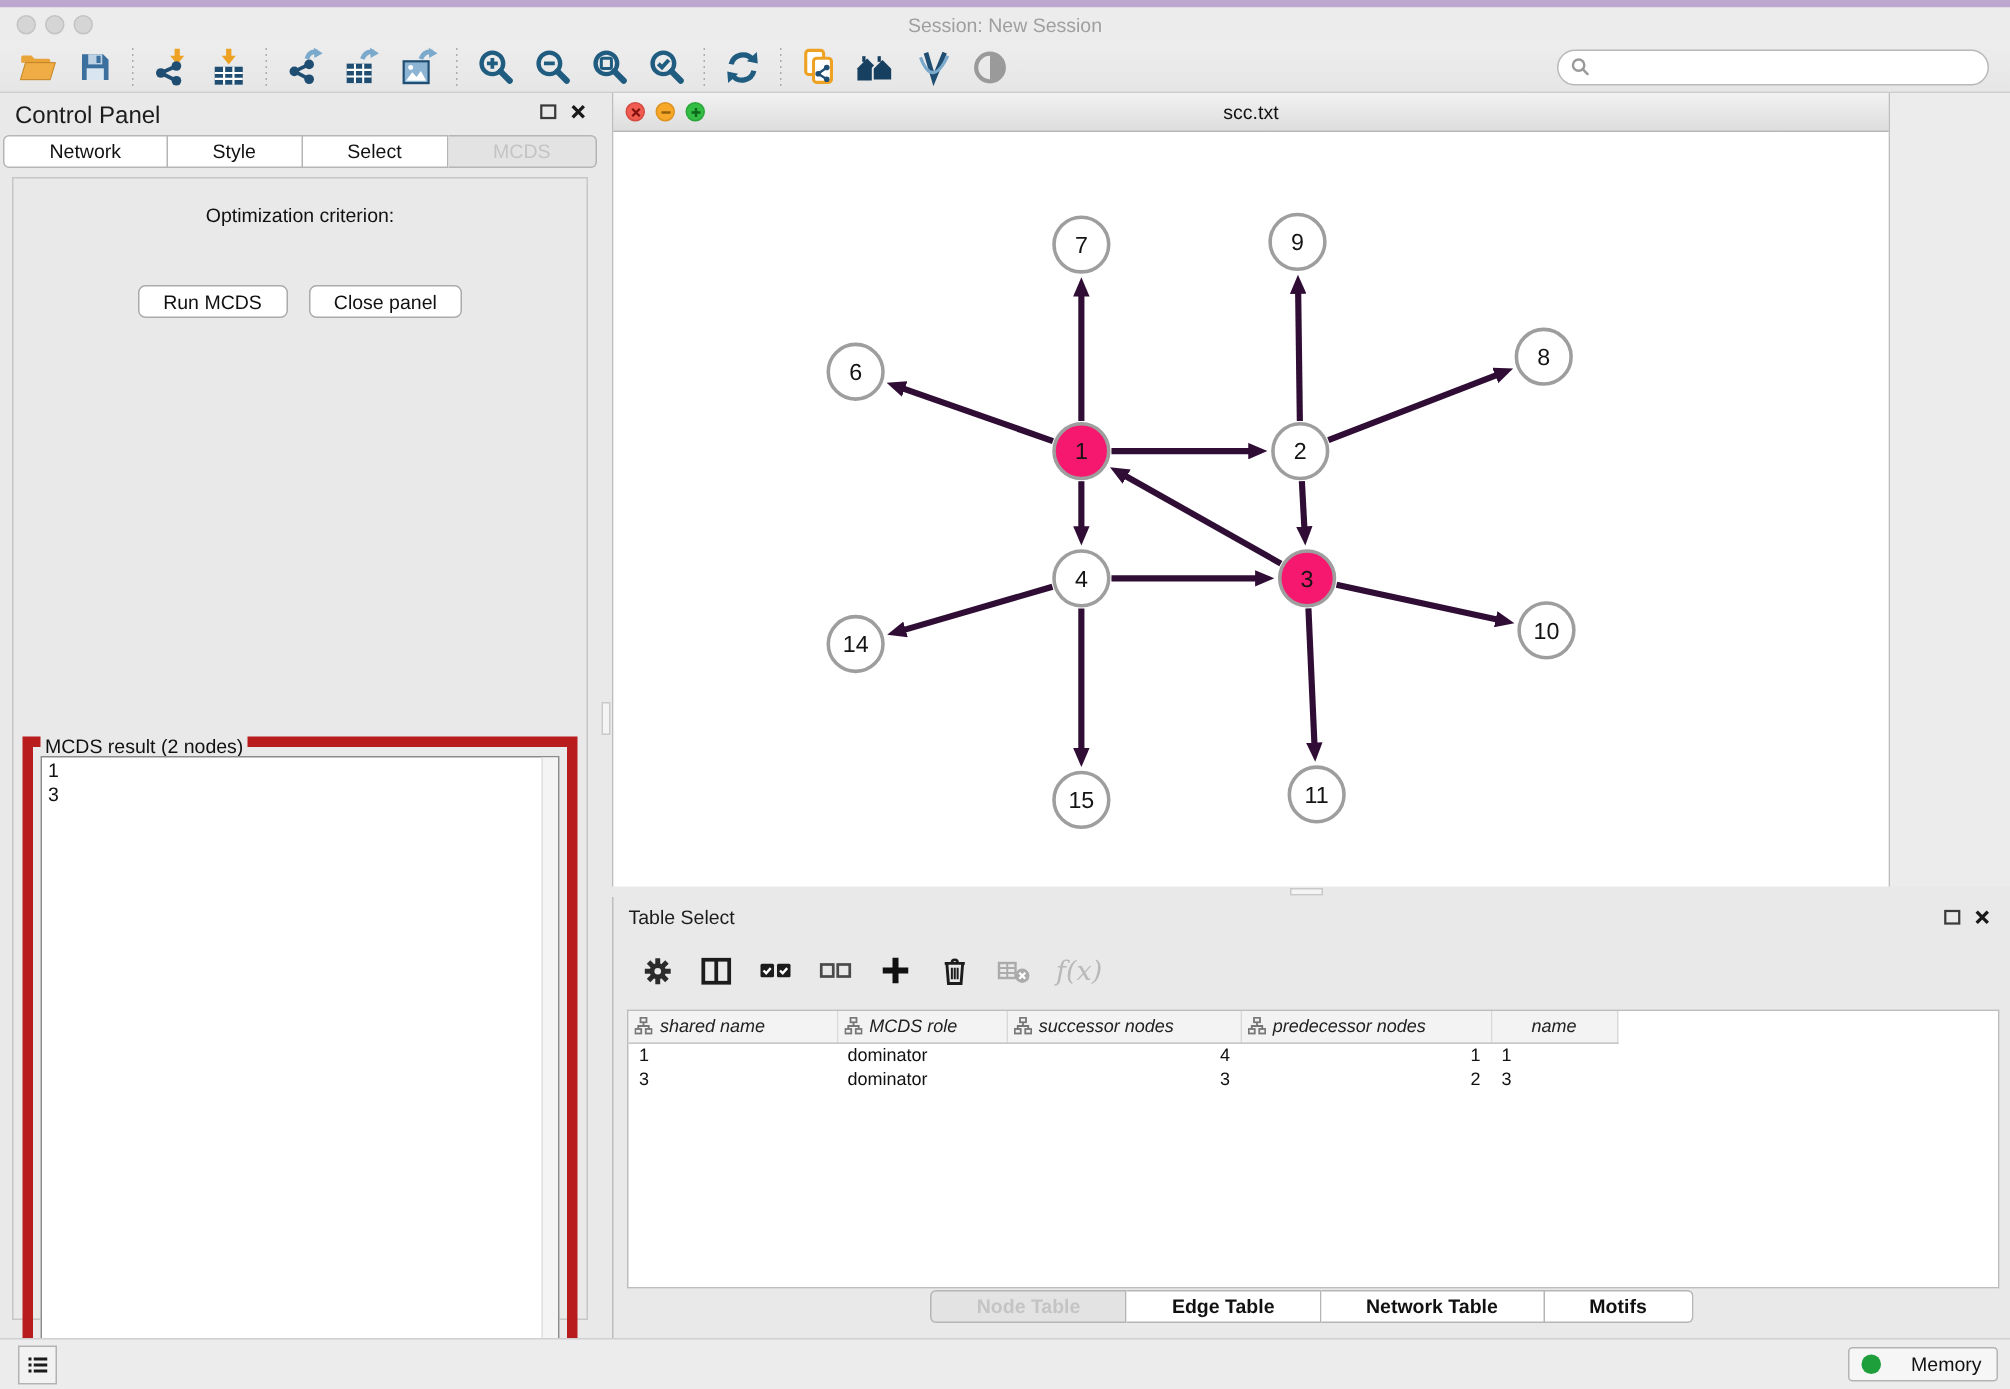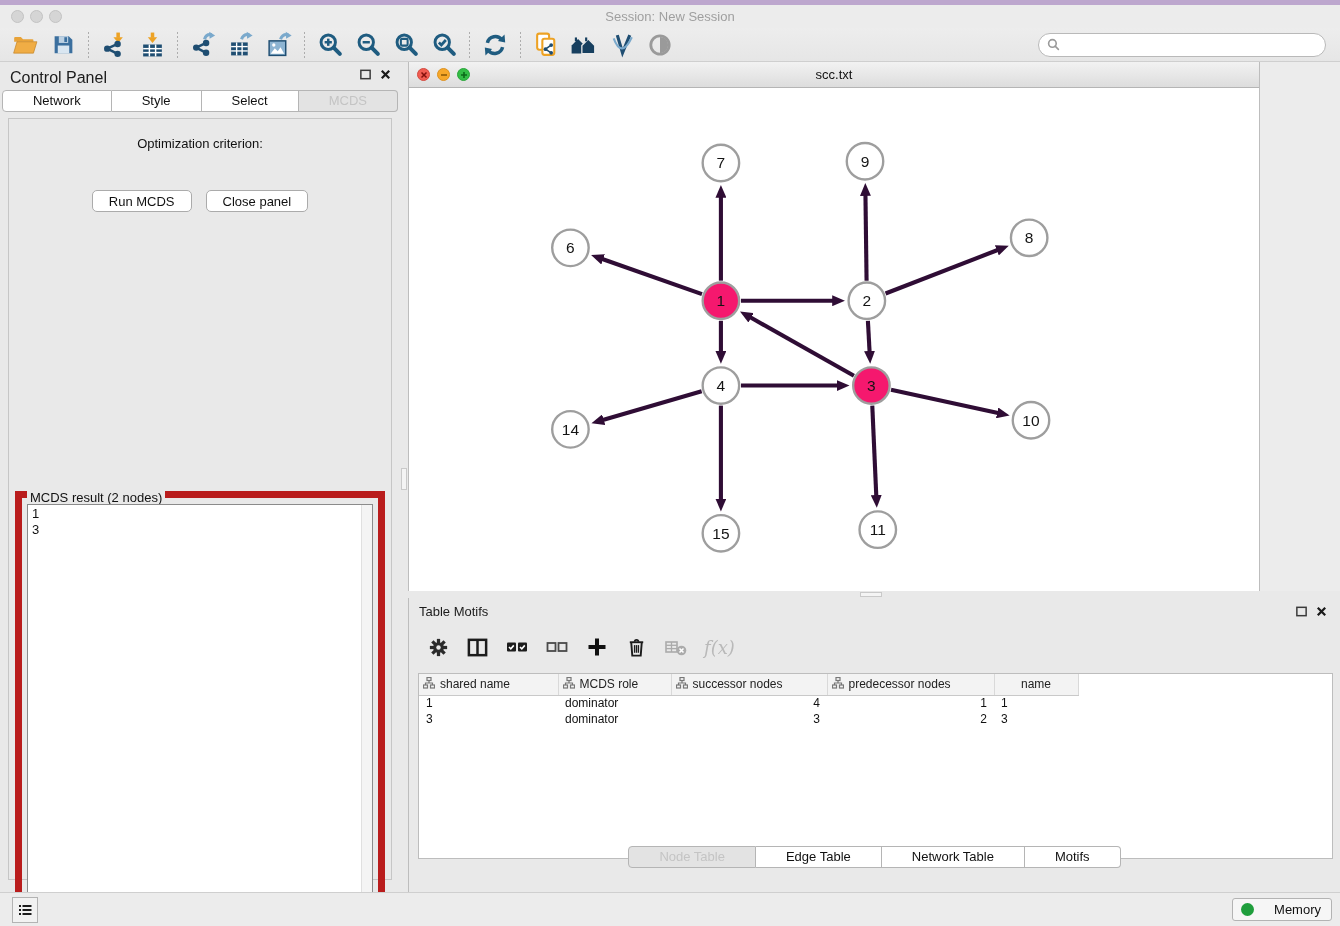--- a/index.html
+++ b/index.html
@@ -91,24 +91,24 @@
   #tp-toolbar { margin:2px 0 0 10px; height:42px; background:#e9e9e9; display:flex;
     align-items:center; gap:16px; padding-left:8px; }
   .fx-label { font-family:"DejaVu Serif","Liberation Serif",serif; font-style:italic;
     font-size:18px; color:#b9b9b9; }
   #node-table-wrap { position:absolute; left:9px; top:75px; width:915px; height:186px;
     background:#fff; border:1px solid #bdbdbd; overflow:hidden; }
   #node-table { border-collapse:collapse; table-layout:fixed; font-size:12px; color:#111; }
   #node-table th { height:21px; background:#f3f3f3; border-bottom:1px solid #c9c9c9;
     border-right:1px solid #d9d9d9; font-weight:normal; font-size:12px; color:#222;
     text-align:left; padding:0 4px; white-space:nowrap; overflow:hidden; }
-  #node-table th .hdr-inner { display:flex; align-items:flex-start; gap:5px; justify-content:flex-start; }
+  #node-table th .hdr-inner { display:flex; align-items:center; gap:5px; justify-content:flex-start;font-style:italic; }
   #node-table th.center .hdr-inner { justify-content:center; }
   #node-table td { height:16px; padding:0 7px; white-space:nowrap; }
-  #tabs-bottom { position:absolute; left:0; bottom:24px; width:100%; display:flex; justify-content:center; }
+  #tabs-bottom { position:absolute; left:0; bottom:10px; width:100%; display:flex; justify-content:center;font-weight:bold; }
 
   
   #status-bar { left:0; top:892px; width:1340px; height:34px; background:#ececec;
     border-top:1px solid #cfcfcf; }
   #list-btn { position:absolute; left:12px; top:4px; width:26px; height:26px; background:#f2f2f2;
     border:1px solid #b3b3b3; display:flex; align-items:center; justify-content:center; }
   #memory-btn { position:absolute; right:8px; top:5px; height:23px; padding:0 10px 0 8px;
     background:#f6f6f6; border:1px solid #b3b3b3; border-radius:3px; display:flex;
     align-items:center; gap:20px; font-size:13px; color:#111; font-family:inherit; }
   #memory-dot { width:13px; height:13px; border-radius:50%; background:#1f9e3c; }
@@ -422,21 +422,21 @@
         <g>
           <circle cx="514" cy="460" r="20" fill="#ffffff" stroke="#9e9e9e" stroke-width="2.6"></circle>
           <text x="514" y="466" text-anchor="middle" class="node-label">11</text>
         </g>
       </g>
   </svg>
 </div>
 
 <div id="table-panel" class="abs">
   <div id="tp-header">
-    <span id="tp-title">Table Motifs</span>
+    <span id="tp-title">Table Select</span>
     <span class="panel-icons" style="top:7px;right:12px">
       <svg width="13" height="13" viewBox="0 0 14 14">
         <rect x="2" y="2.5" width="10" height="9" fill="none" stroke="#3a3a3a" stroke-width="1.6"></rect>
       </svg>
       <svg width="13" height="13" viewBox="0 0 14 14">
         <path d="M3 3 L11 11 M11 3 L3 11" stroke="#1a1a1a" stroke-width="2.4"></path>
       </svg>
     </span>
   </div>
   <div id="tp-toolbar">

